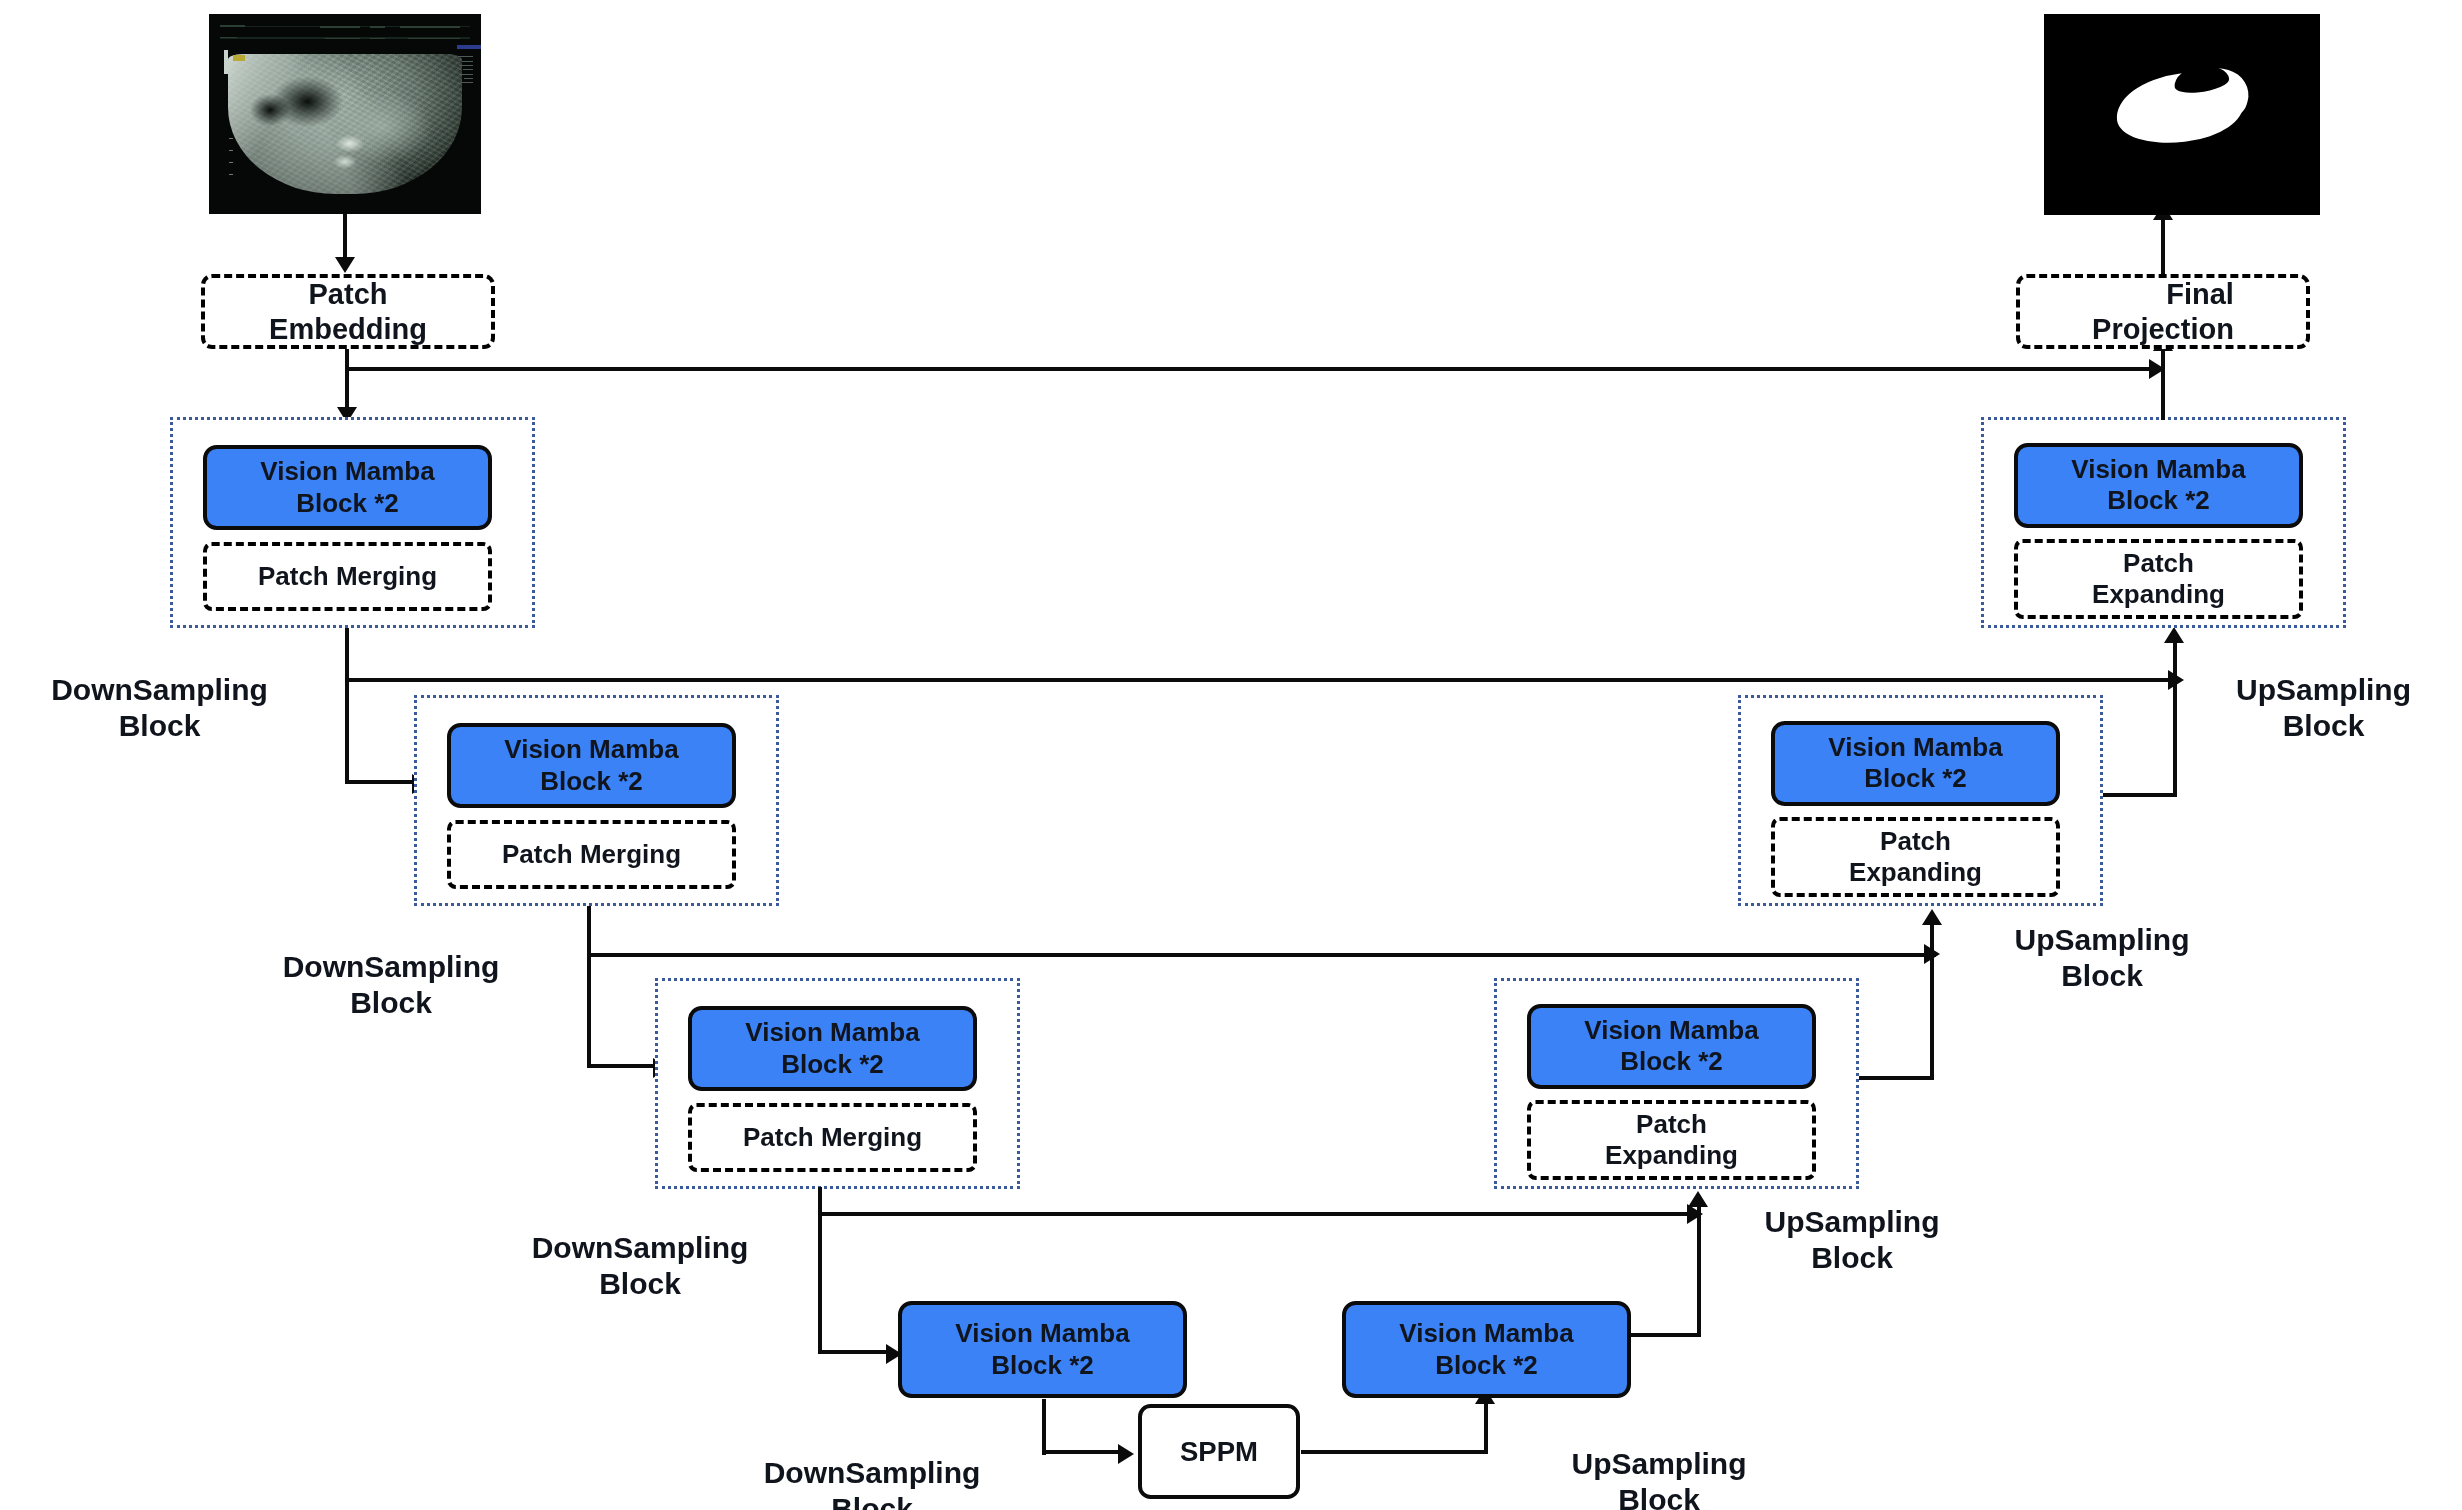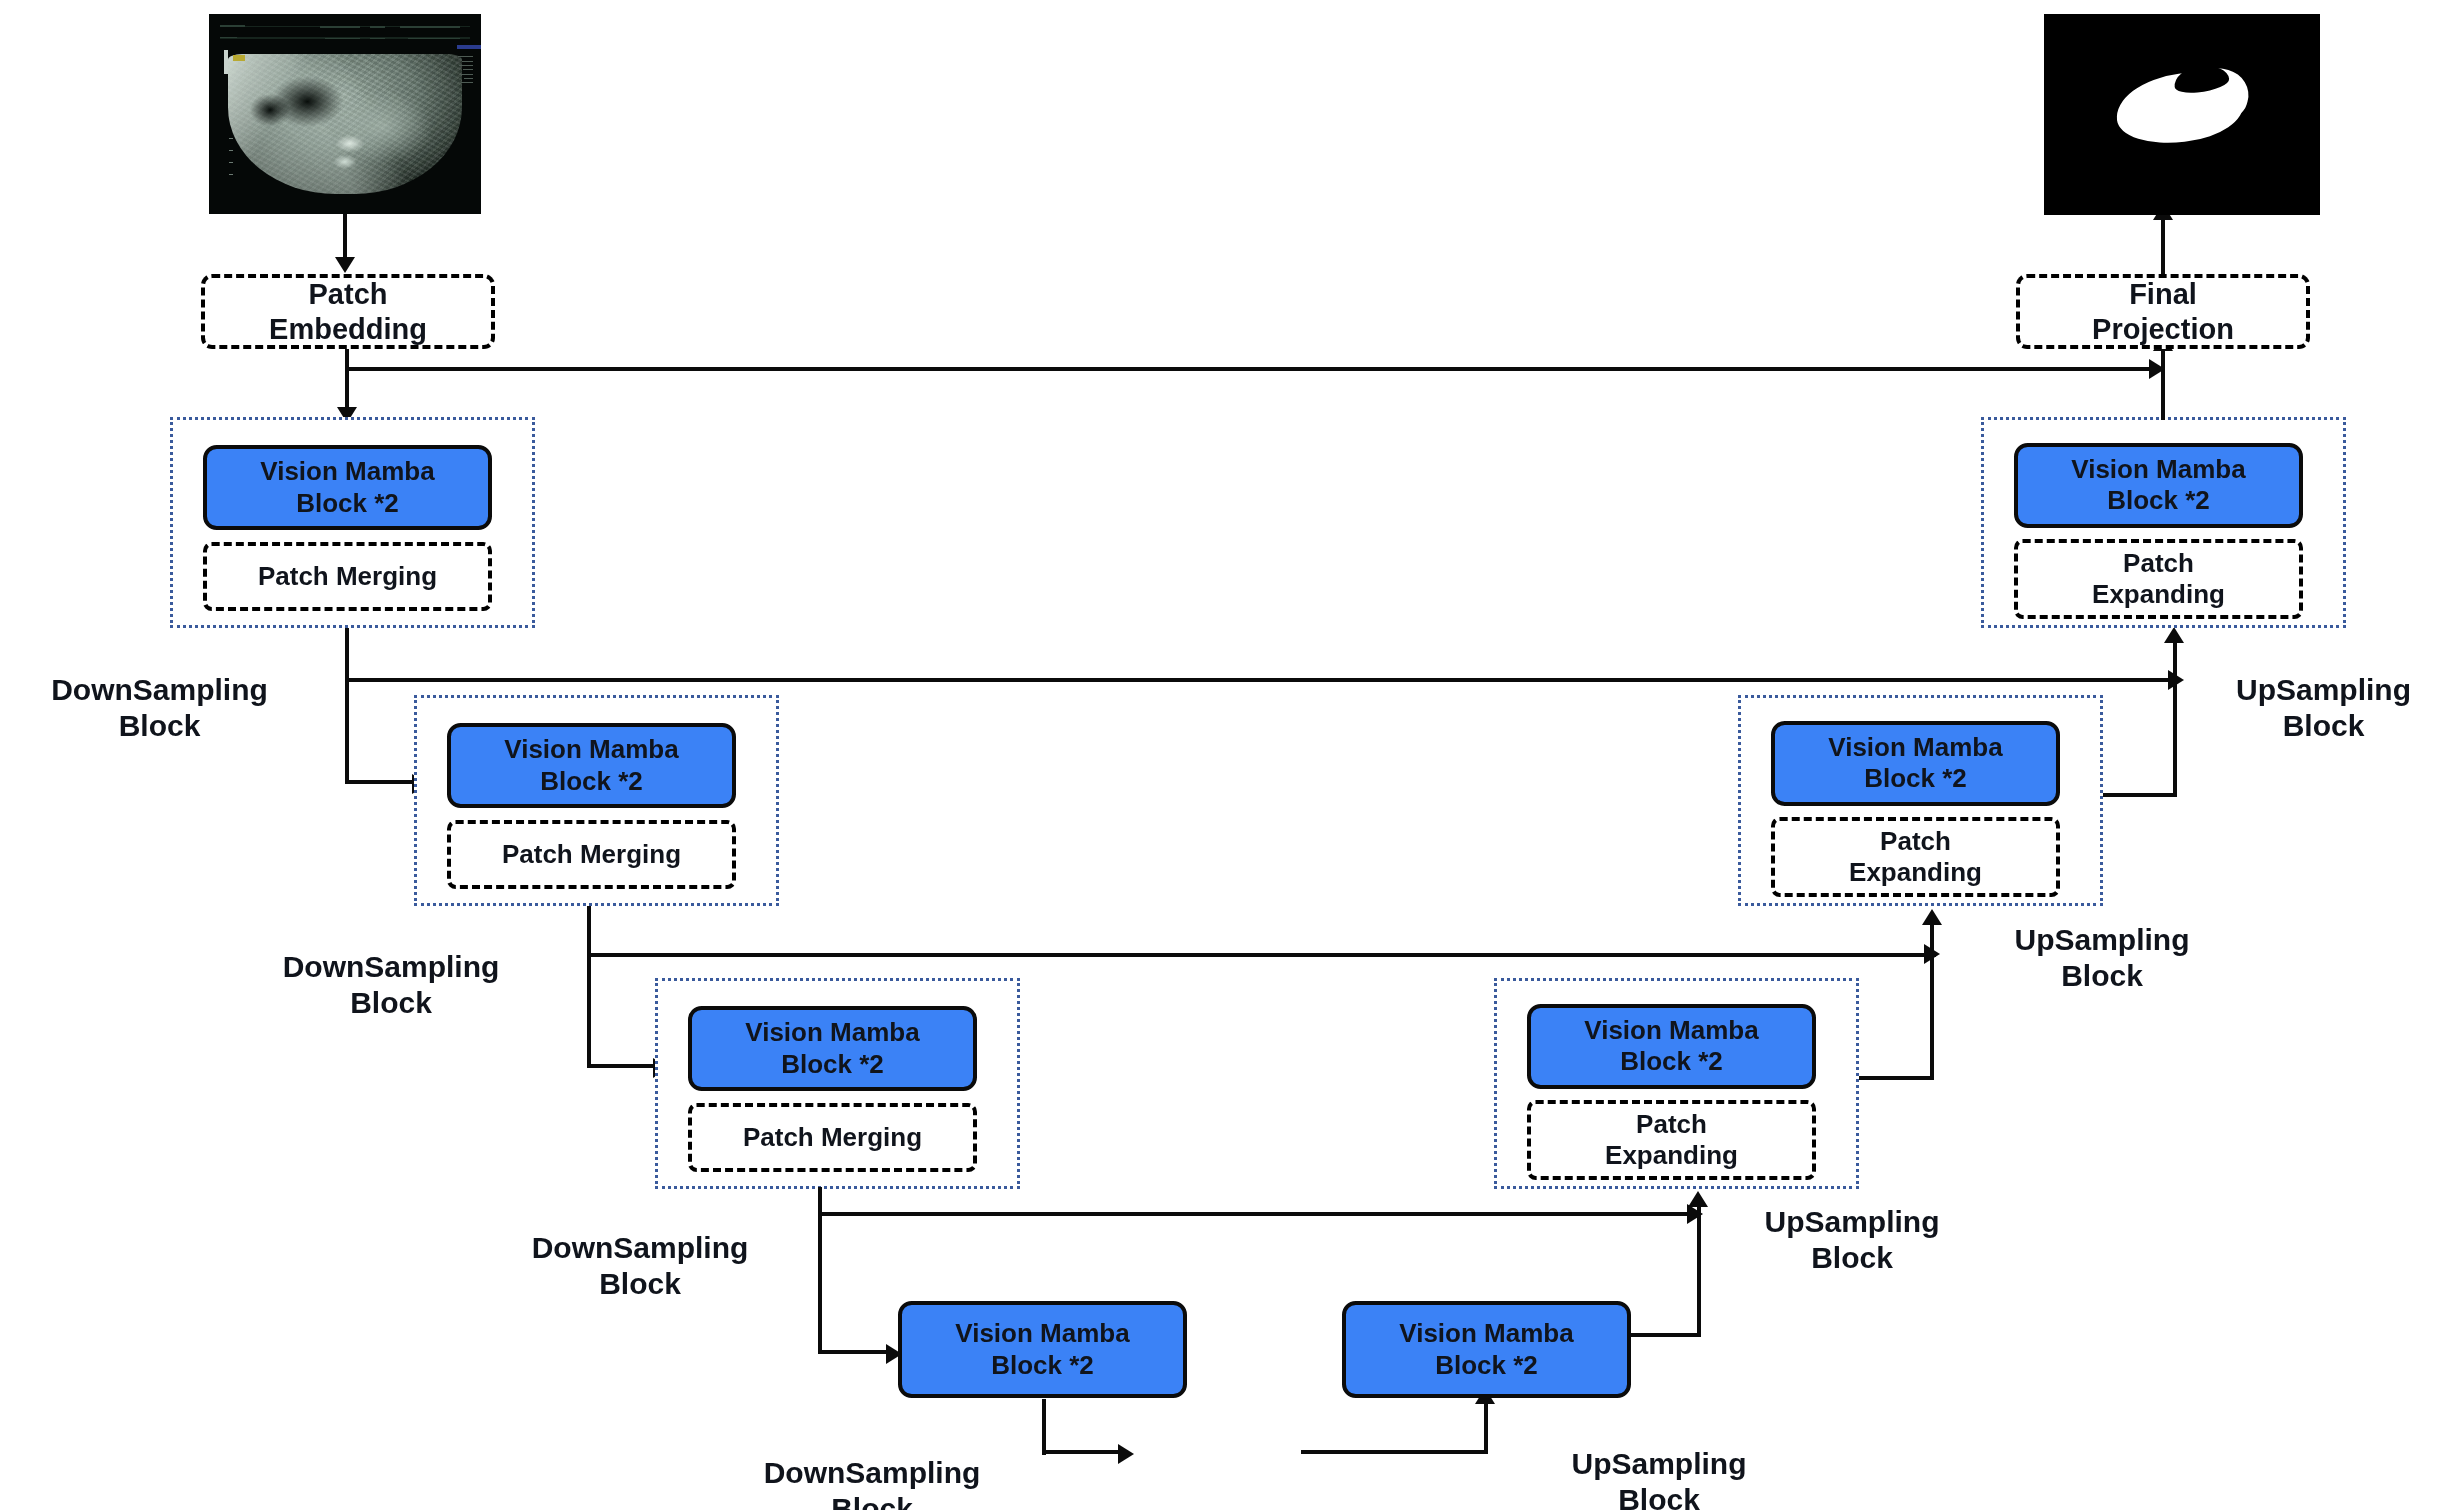--- a/index.html
+++ b/index.html
@@ -199,20 +199,23 @@
   </div>
   <div class="caption" style="left:725px;top:1419px;width:294px;font-size:30px;">
     <span>DownSampling
 Block</span>
   </div>
 
   <div class="ln-v" style="left:1042px;top:1399px;height:56px;"></div>
   <div class="ln-h" style="left:1042px;top:1450px;width:84px;"></div>
   <div class="arr arr-r" style="left:1118px;top:1444px;"></div>
 
+  <div class="sppm" style="left:1138px;top:1404px;width:162px;height:95px;font-size:27.5px;">
+    <span>SPPM</span>
+  </div>
 
   <div class="ln-h" style="left:1301px;top:1450px;width:187px;"></div>
   <div class="ln-v" style="left:1484px;top:1402px;height:52px;"></div>
   <div class="arr arr-u" style="left:1475px;top:1388px;"></div>
 
   <div class="vmb" style="left:1342px;top:1301px;width:289px;height:97px;font-size:26px;">
     <span style="white-space:pre-line;">Vision Mamba
 Block *2</span>
   </div>
   <div class="caption" style="left:1512px;top:1410px;width:294px;font-size:30px;">
@@ -274,21 +277,21 @@
   </div>
   <div class="caption" style="left:2186px;top:636px;width:275px;font-size:30px;">
     <span>UpSampling
 Block</span>
   </div>
 
   <div class="ln-v" style="left:2161px;top:350px;height:70px;"></div>
   <div class="arr arr-u" style="left:2153px;top:335px;"></div>
 
   <div class="dash-box" style="left:2016px;top:274px;width:294px;height:75px;font-size:29px;">
-    <span style="white-space:pre-line;">Final
+    <span style="white-space:pre-line;text-align:right;">Final
 Projection</span>
   </div>
 
   <div class="ln-v" style="left:2161px;top:217px;height:57px;"></div>
   <div class="arr arr-u" style="left:2153px;top:204px;"></div>
 
   <div class="img-frame" style="left:2044px;top:13.7px;width:276px;height:201px;">
     <div class="mask-bg"></div>
     <div class="mask-blob"></div>
     <div class="mask-blob2"></div>

